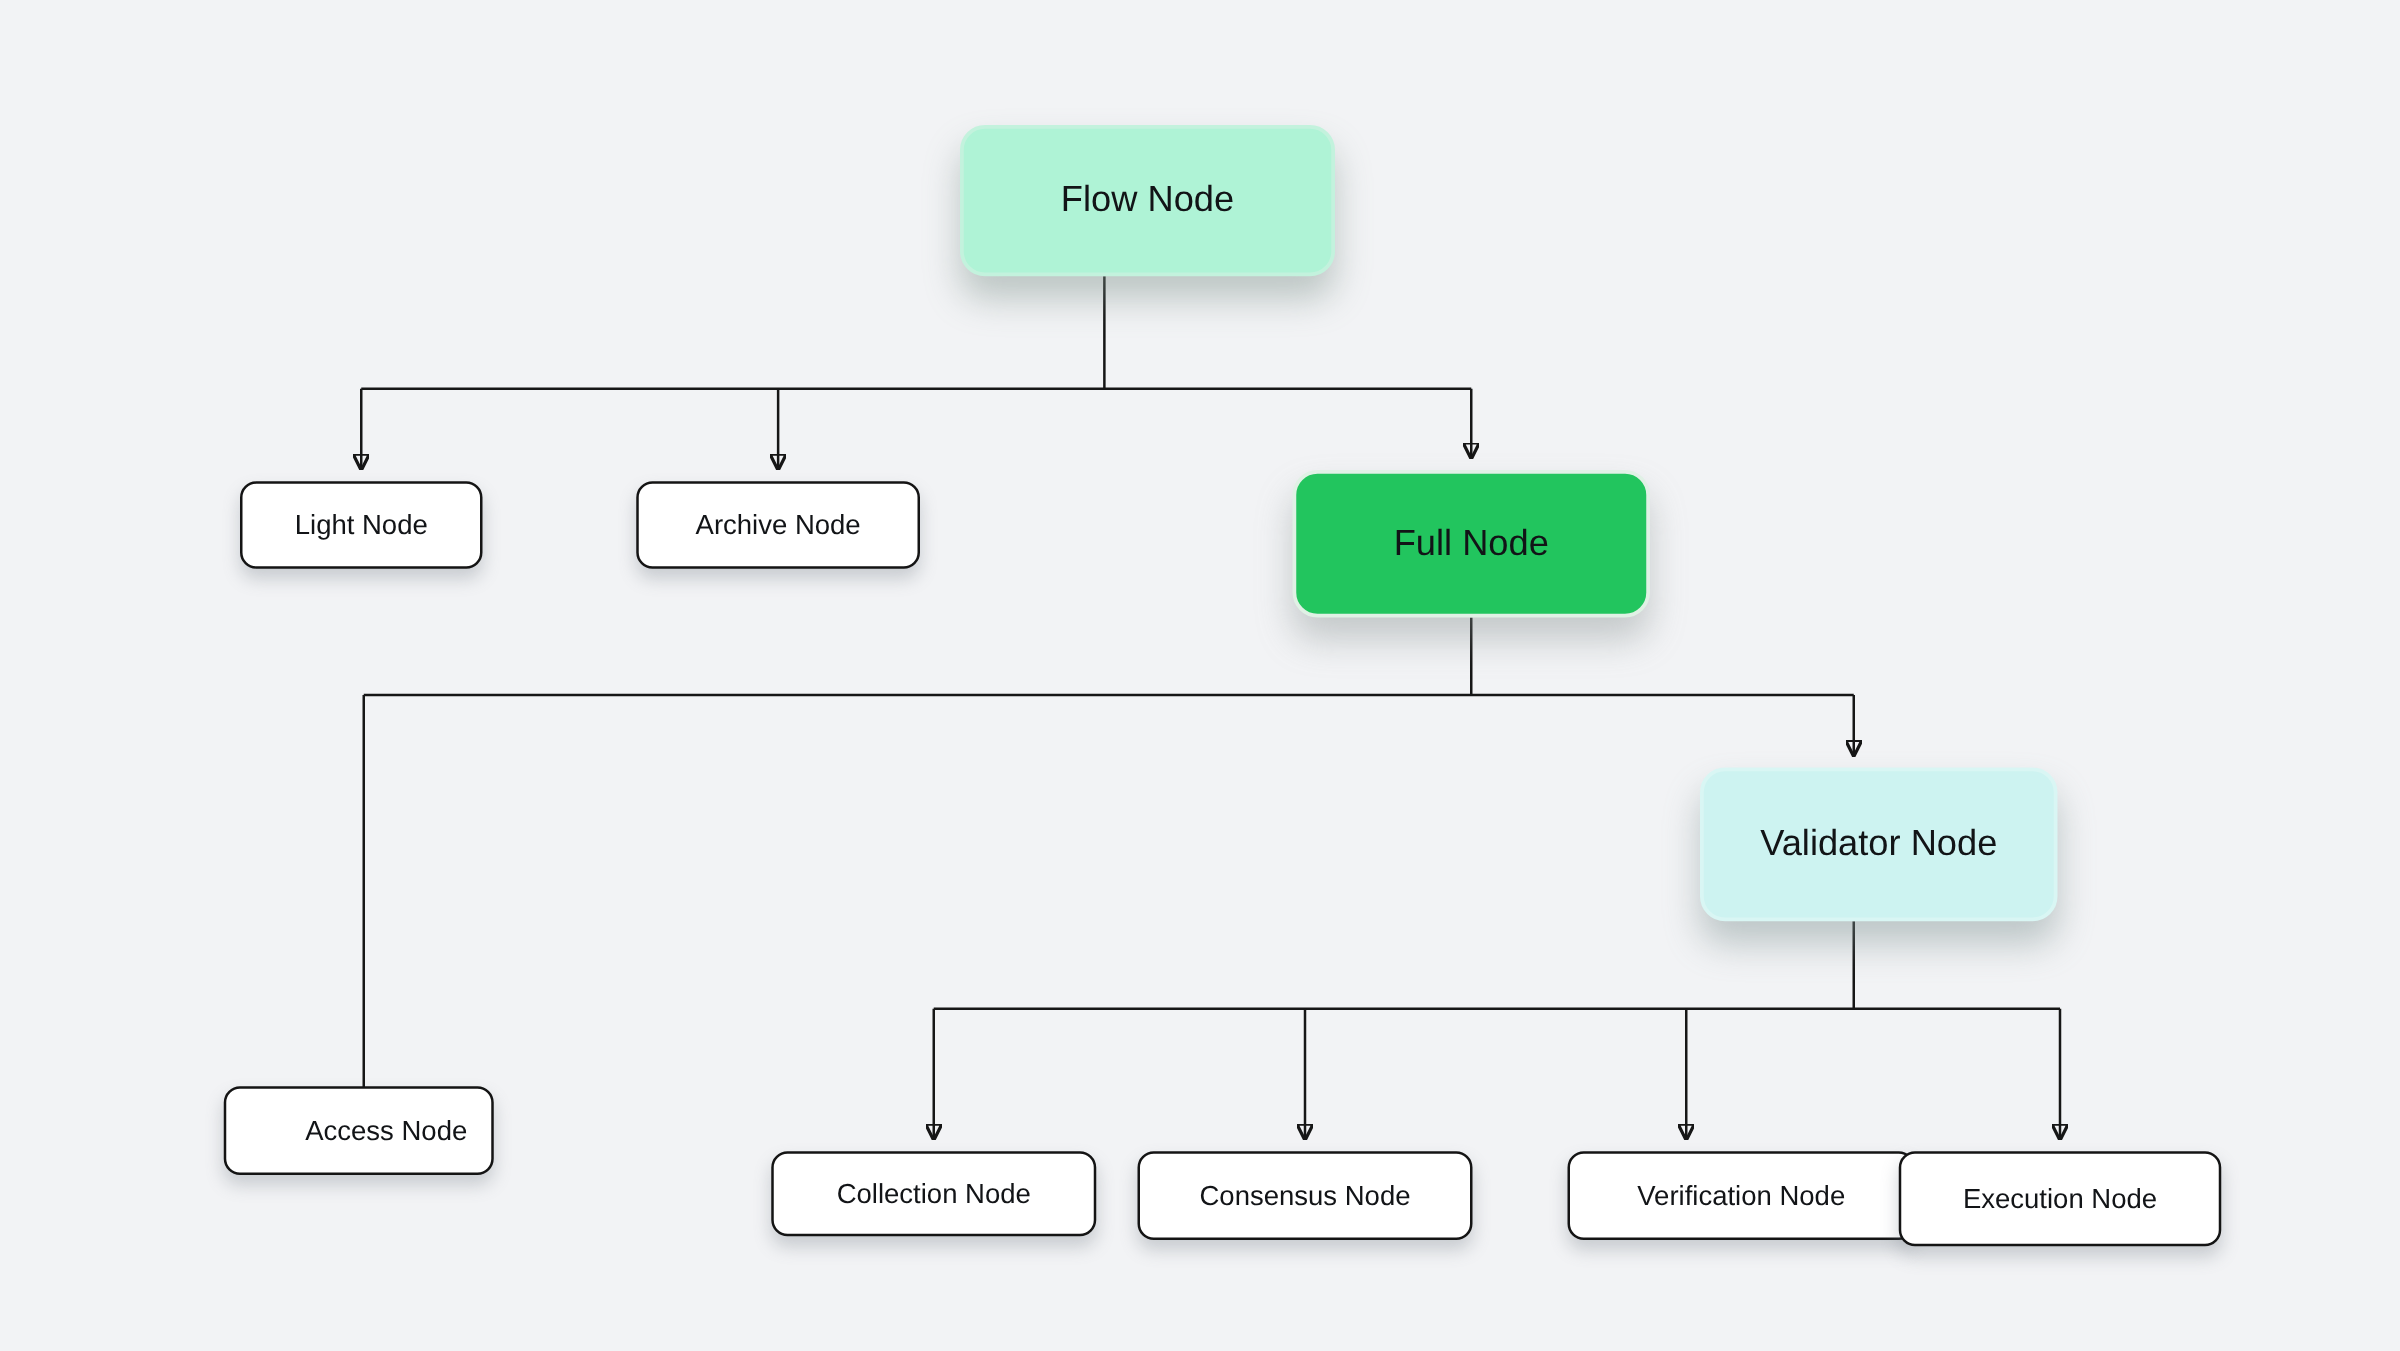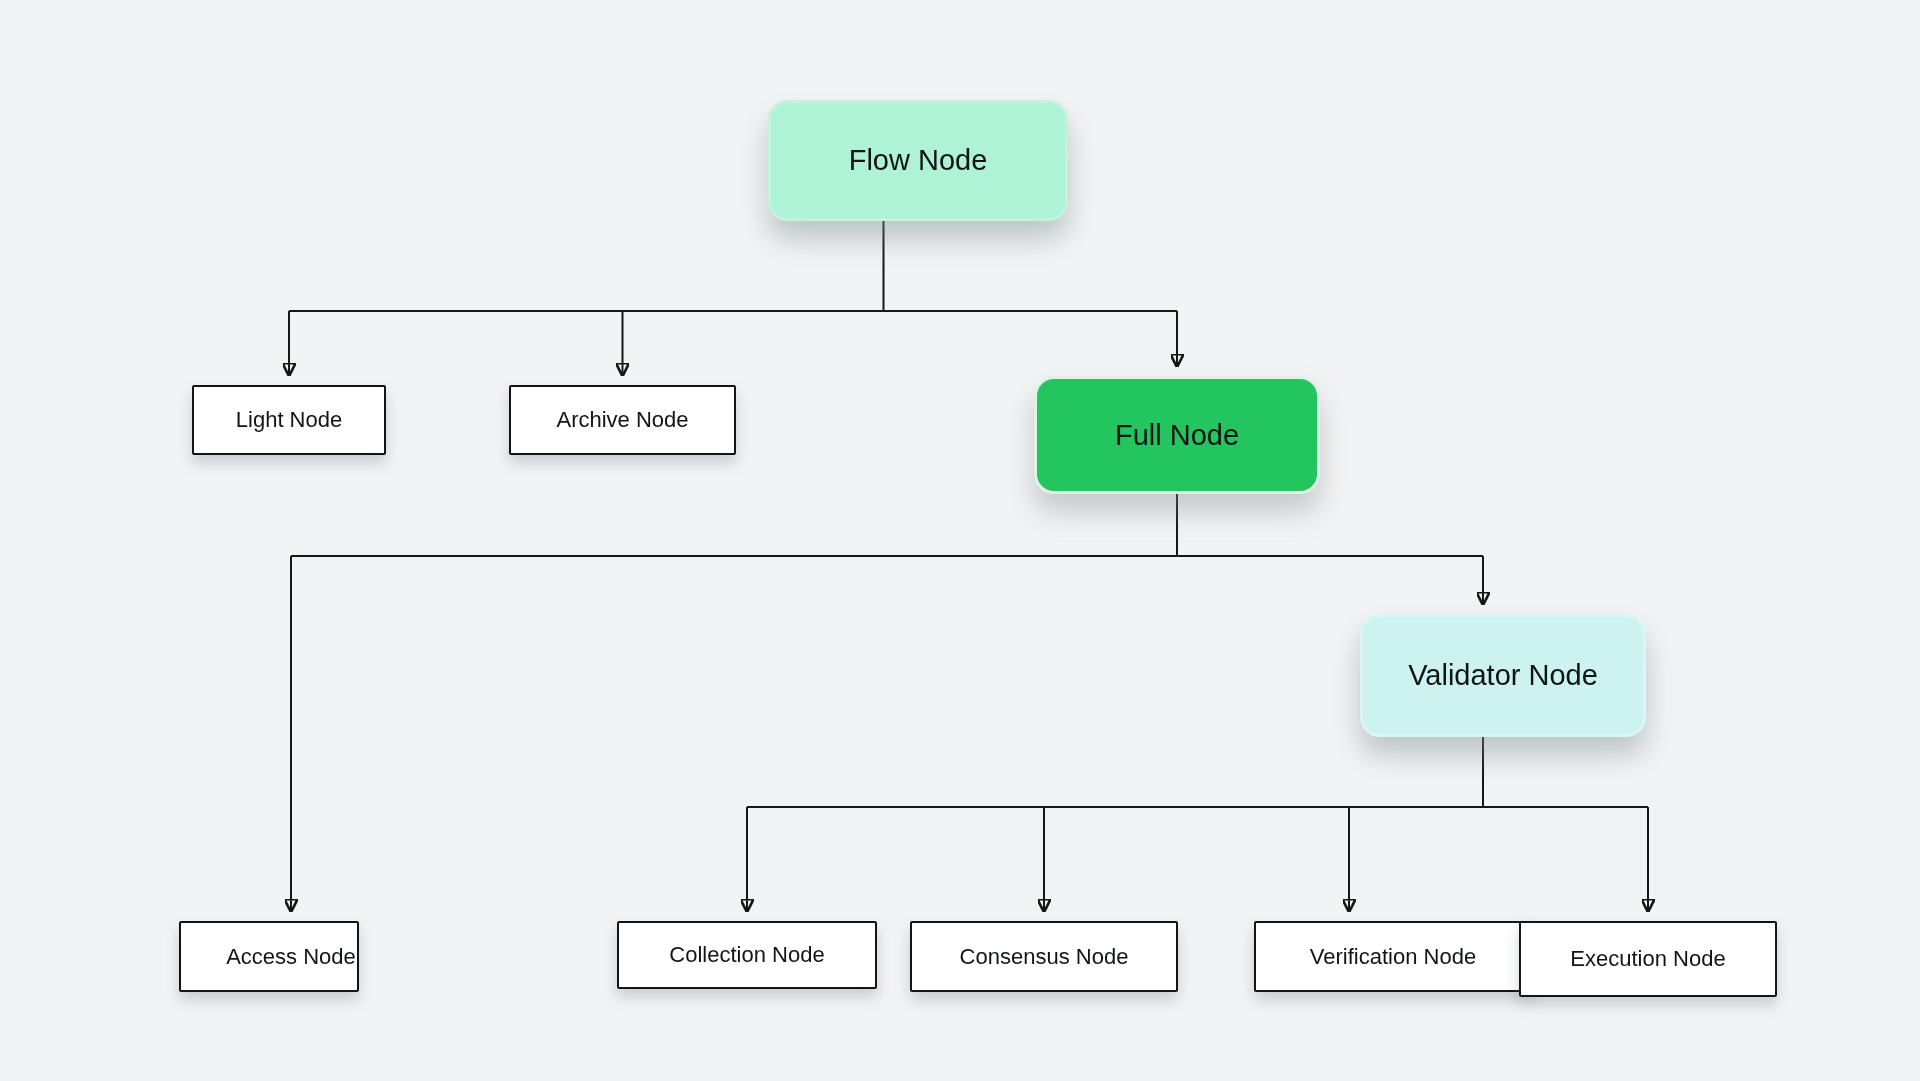--- a/index.html
+++ b/index.html
@@ -55,28 +55,28 @@
     border: 3px solid #d9f6f4;
     border-radius: 20px;
     font-size: 29px;
     font-weight: 500;
     box-shadow: 0 18px 28px rgba(125,145,145,0.45);
   }
   
   .node--plain {
     background: #ffffff;
     border: 2.5px solid #141414;
-    border-radius: 2px;
+    border-radius: 13px;
     font-size: 22px;
     font-weight: 500;
     box-shadow: 0 8px 14px rgba(105,115,125,0.30);
   }
   .node--light        { left: 192px;  top: 385px; width: 194px; height: 70px; }
   .node--archive      { left: 509px;  top: 385px; width: 227px; height: 70px; }
-  .node--access       { left: 179px;  top: 921px; width: 180px; height: 71px; padding-left: 44px; }
+  .node--access       { left: 179px;  top: 869px; width: 216px; height: 71px; padding-left: 44px; }
   .node--collection   { left: 617px;  top: 921px; width: 260px; height: 68px; }
   .node--consensus    { left: 910px;  top: 921px; width: 268px; height: 71px; }
   .node--verification { left: 1210px; top: 921px; width: 278px; height: 71px; margin-left: 44px; }
   .node--execution    { left: 1519px; top: 921px; width: 258px; height: 76px; }
 
   .connectors path, .connectors line {
     stroke: #161616;
     stroke-width: 2;
     fill: none;
   }

